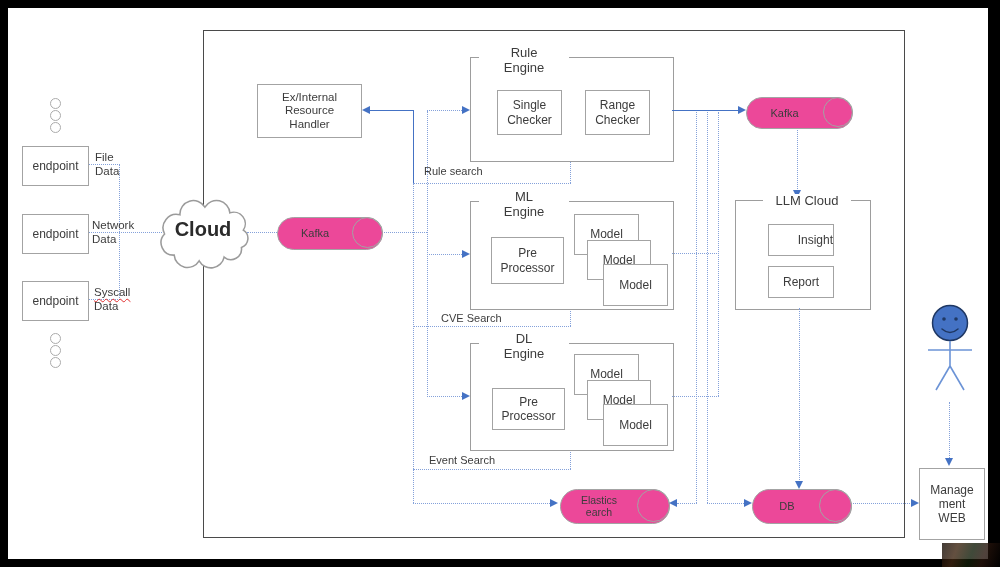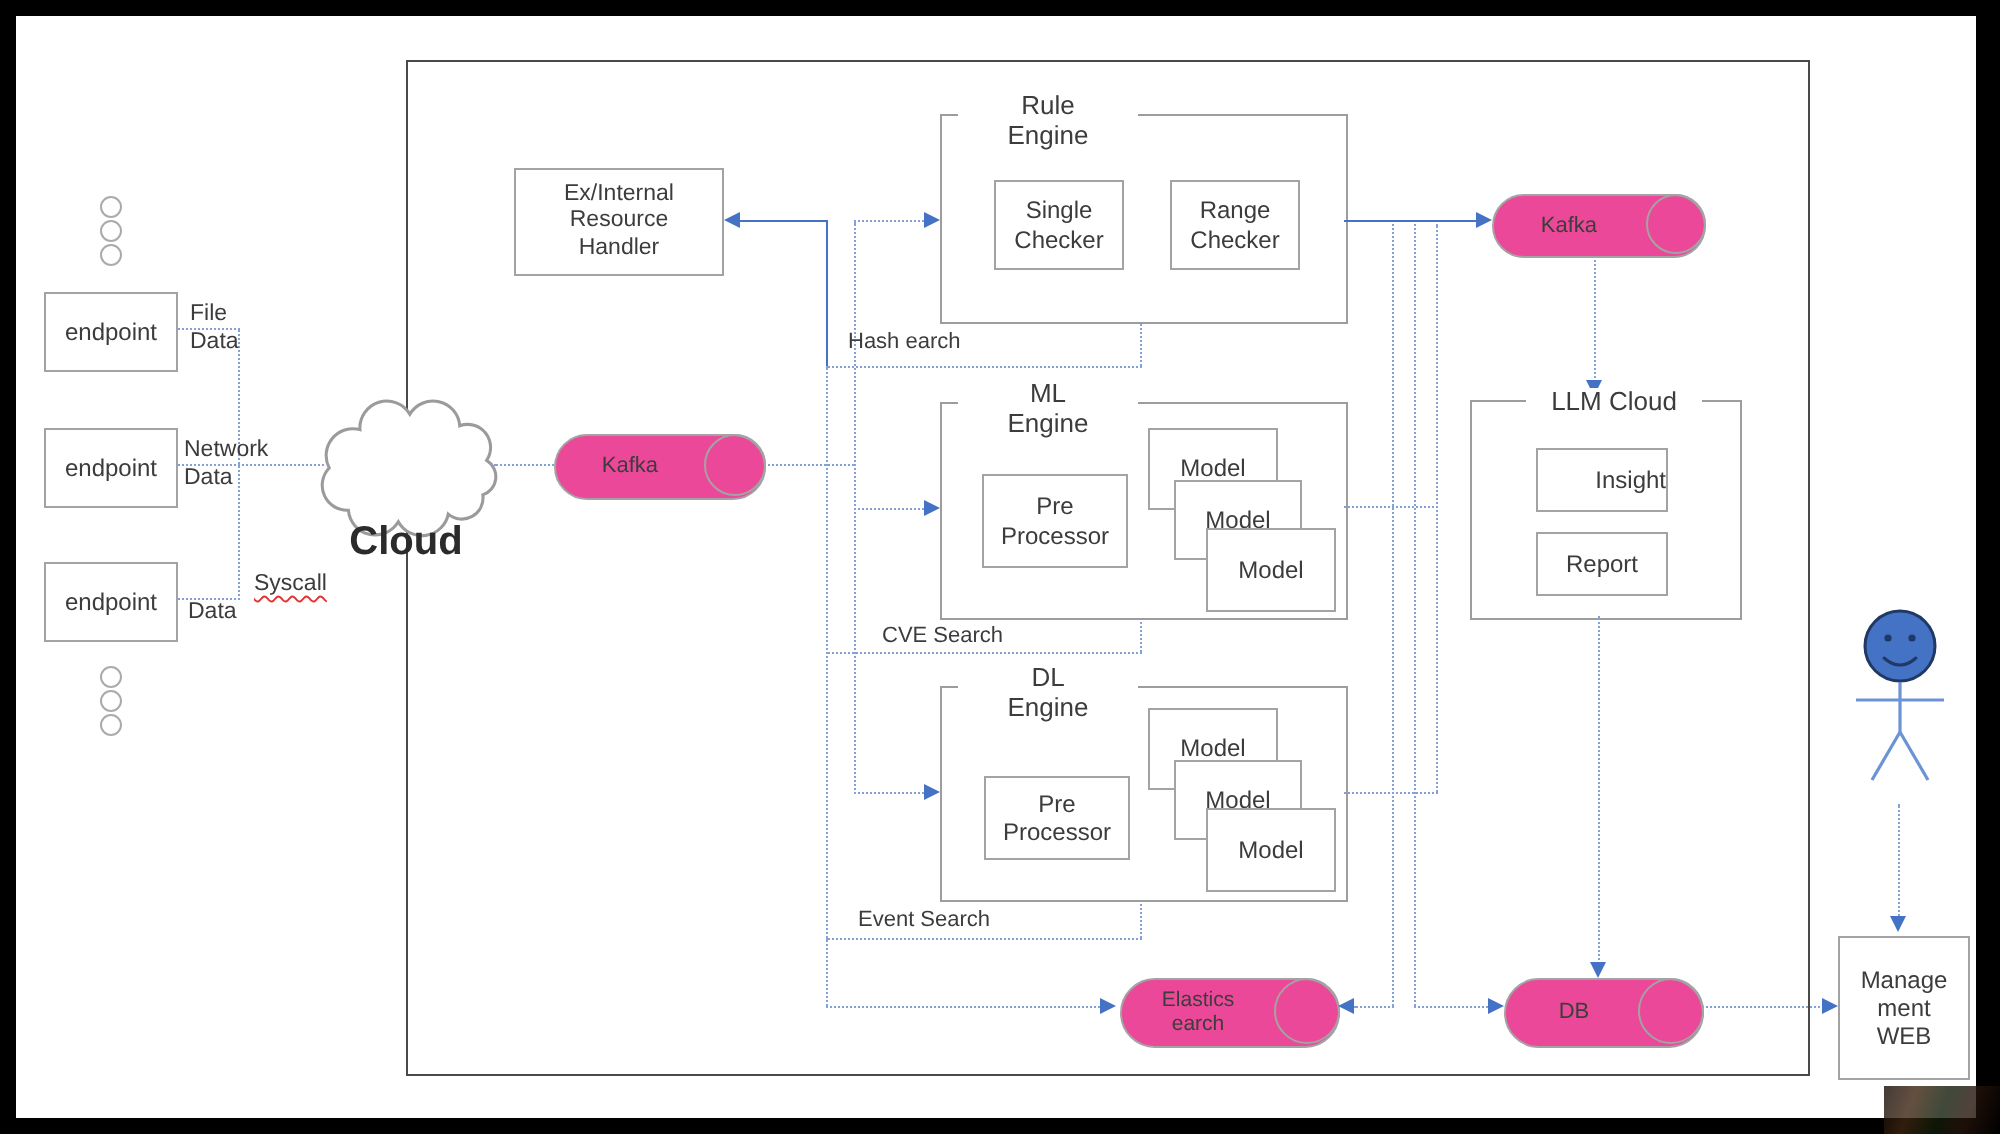--- a/index.html
+++ b/index.html
@@ -24,21 +24,21 @@
   .vs{position:absolute;width:0;border-left:1.5px solid #4472c4;z-index:1;}
   .ar{position:absolute;width:0;height:0;border-top:4.5px solid transparent;
       border-bottom:4.5px solid transparent;border-left:8px solid #4472c4;z-index:3;}
   .al{position:absolute;width:0;height:0;border-top:4.5px solid transparent;
       border-bottom:4.5px solid transparent;border-right:8px solid #4472c4;z-index:3;}
   .ad{position:absolute;width:0;height:0;border-left:4.5px solid transparent;
       border-right:4.5px solid transparent;border-top:8px solid #4472c4;z-index:3;}
   .dot{position:absolute;width:9px;height:9px;border:1.5px solid #ababab;border-radius:50%;background:#fff;}
   .slabel{position:absolute;font-size:11px;z-index:4;}
   .dlabel{position:absolute;font-size:11.5px;line-height:1.2;white-space:pre-line;z-index:2;}
-  .wavy{text-decoration:underline wavy #e03030 1px;text-underline-offset:2px;margin-left:33px;}
+  .wavy{text-decoration:underline wavy #e03030 1px;text-underline-offset:2px;}
   .noise{position:absolute;right:0;bottom:0;width:58px;height:24px;z-index:6;opacity:.8;
          background:linear-gradient(110deg,#140a04 0%,#3d2410 25%,#101c08 50%,#26130b 70%,#000 100%);}
 </style>
 </head>
 <body>
 
 <div class="stage">
   <div class="canvas"></div>
 
   <div class="outer" style="left:203px;top:30px;width:700px;height:506px;"></div>
@@ -68,21 +68,21 @@
   <div class="dot" style="left:50px;top:357px;"></div>
 
   <div class="h" style="left:87px;top:164px;width:33px;"></div>
   <div class="h" style="left:87px;top:232px;width:75px;"></div>
   <div class="h" style="left:87px;top:299px;width:33px;"></div>
   <div class="v" style="left:119px;top:164px;height:136px;"></div>
 
   <svg class="abs" style="left:155px;top:195px;z-index:4;" width="96" height="78" viewBox="0 0 100 80">
     <path d="M20,62 A13,13 0 0 1 10,40 A14,14 0 0 1 26,20 A14,14 0 0 1 52,12 A14,14 0 0 1 78,18 A12,12 0 0 1 92,36 A10,10 0 0 1 90,54 A11,11 0 0 1 72,64 A14,14 0 0 1 46,68 A14,14 0 0 1 20,62 Z" fill="#ffffff" stroke="#9b9b9b" stroke-width="1.6"></path>
   </svg>
-  <div class="abs" style="left:155px;top:218px;width:96px;text-align:center;font-size:20px;font-weight:600;color:#2b2b2b;z-index:5;margin-top:42px;">Cloud</div>
+  <div class="abs" style="left:155px;top:218px;width:96px;text-align:center;font-size:20px;font-weight:600;color:#2b2b2b;z-index:5;">Cloud</div>
 
   <div class="pill" style="left:277px;top:217px;width:104px;height:31px;">
     <div class="cap" style="right:-1px;top:-1px;width:29px;height:29px;"></div>
     <div class="ptxt" style="width:74px;font-size:11px;">Kafka</div>
   </div>
   <div class="h" style="left:247px;top:232px;width:30px;"></div>
   <div class="h" style="left:381px;top:232px;width:46px;"></div>
 
   <div class="box pre" style="left:257px;top:84px;width:103px;height:52px;font-size:11.5px;">
     <span>Ex/Internal
@@ -104,21 +104,21 @@
 
   <div class="h" style="left:413px;top:183px;width:158px;"></div>
   <div class="v" style="left:570px;top:161px;height:22px;"></div>
   <div class="h" style="left:413px;top:326px;width:158px;"></div>
   <div class="v" style="left:570px;top:308px;height:18px;"></div>
   <div class="h" style="left:413px;top:469px;width:158px;"></div>
   <div class="v" style="left:570px;top:449px;height:20px;"></div>
   <div class="h" style="left:413px;top:503px;width:137px;"></div>
   <div class="ar" style="left:550px;top:499px;"></div>
 
-  <div class="slabel" style="left:424px;top:165px;">Hash earch</div>
+  <div class="slabel" style="left:424px;top:165px;">Rule search</div>
   <div class="slabel" style="left:441px;top:312px;">CVE Search</div>
   <div class="slabel" style="left:429px;top:454px;">Event Search</div>
 
   <div class="frame" style="left:470px;top:57px;width:202px;height:103px;"></div>
   <div class="title" style="left:479px;top:46px;width:78px;">Rule
 Engine</div>
   <div class="box pre" style="left:497px;top:90px;width:63px;height:43px;font-size:12px;">
     <span>Single
 Checker</span>
   </div>

